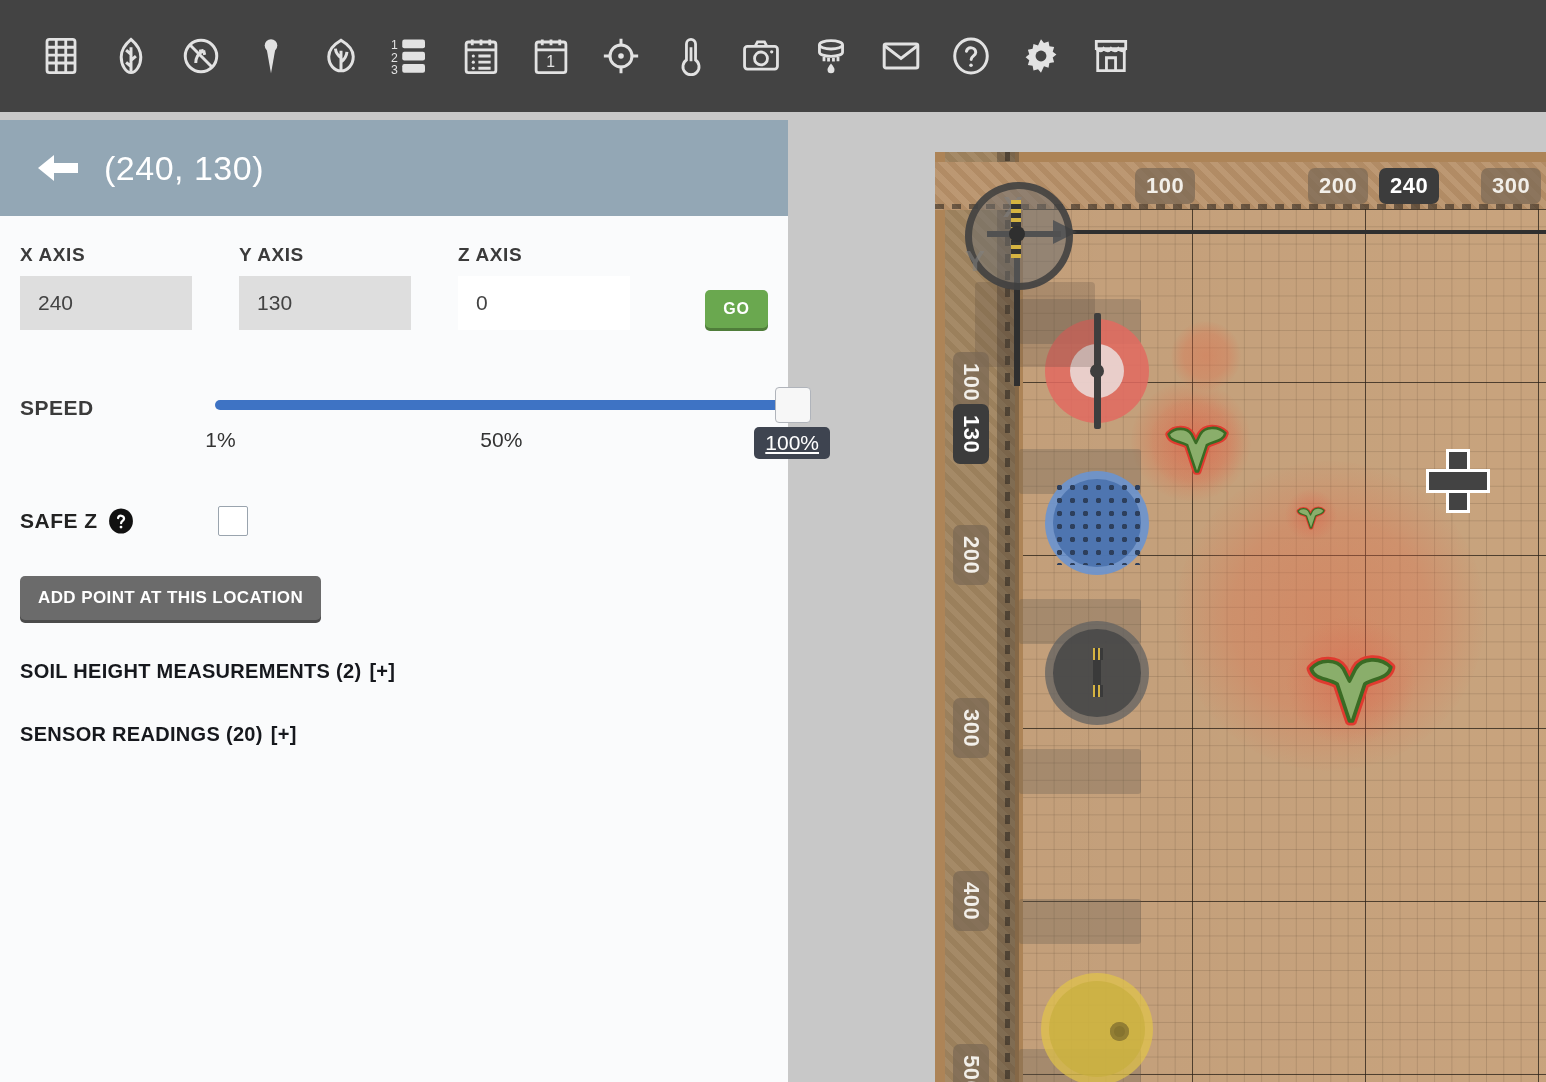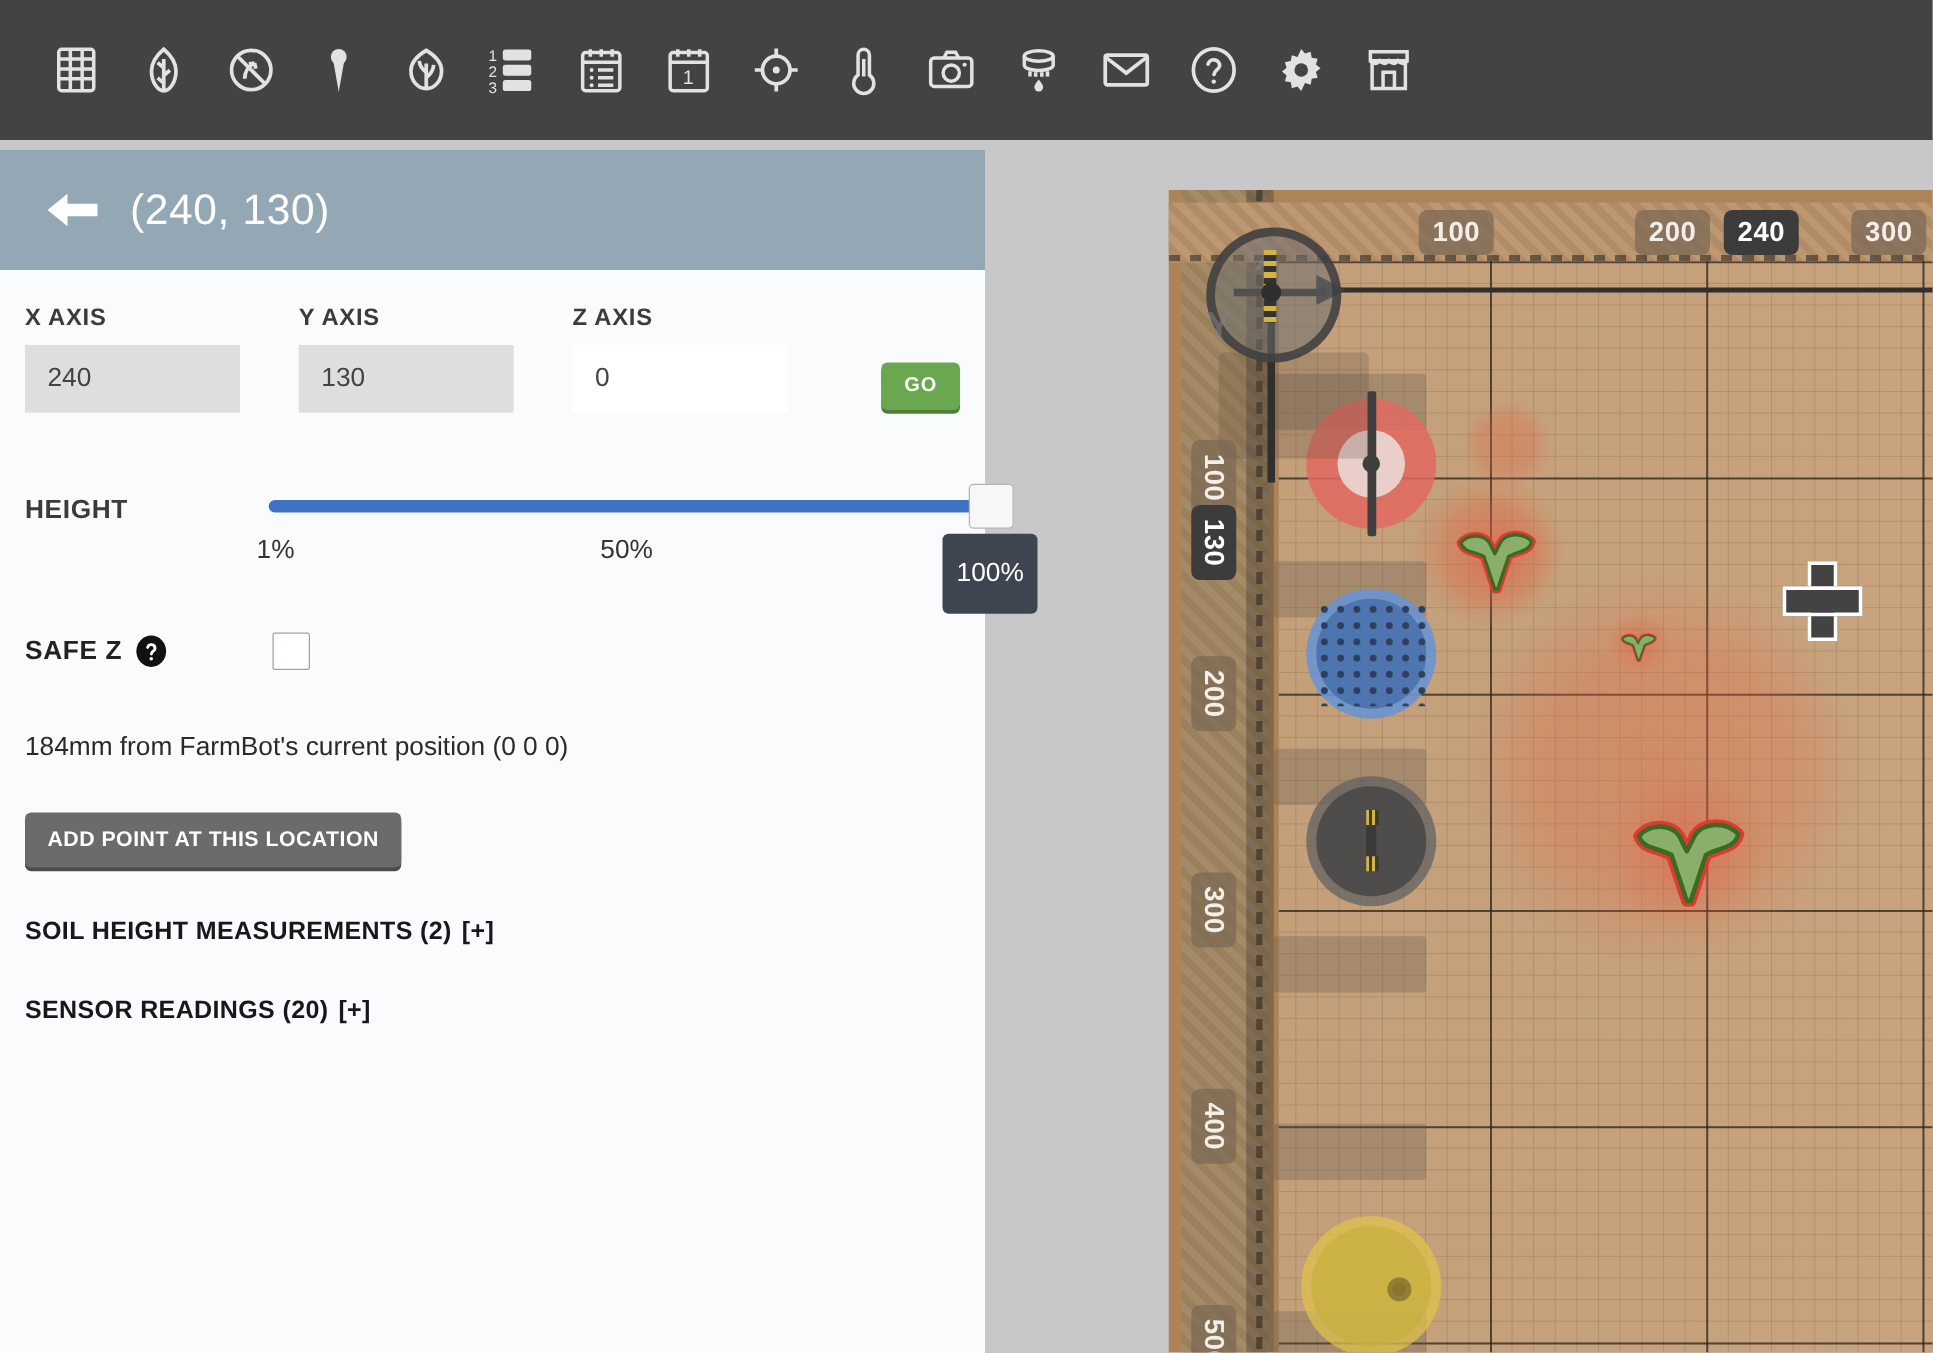--- a/index.html
+++ b/index.html
@@ -106,21 +106,21 @@
   .tick {
     position: absolute; top: 46px;
     font-size: 21px; color: #333;
   }
   #tick-min { left: -10px; }
   #tick-mid { left: 265px; }
   #tick-cur {
     position: absolute; left: 539px; top: 45px;
     background: #3e4450;
     color: #ffffff; font-size: 21px;
-    padding: 20px 11px; border-radius: 5px;
+    padding: 4px 11px; border-radius: 5px; text-decoration: underline;
   }
 
   
   #safez-row {
     margin-top: 86px;
     display: flex; align-items: center; text-align: right;
   }
   #safez-label {
     font-size: 21px; font-weight: bold; color: #222;
     letter-spacing: 0.5px;
@@ -554,21 +554,21 @@
         <input class="axis-input" readonly="" value="130" style="">
       </div>
       <div class="axis-group">
         <div class="axis-label">Z AXIS</div>
         <input class="axis-input editable" value="0" style="">
       </div>
       <button id="go-button">GO</button>
     </div>
 
     <div id="speed-row">
-      <div id="speed-label">HEIGHT</div>
+      <div id="speed-label">SPEED</div>
       <div id="slider-wrap">
         <div id="slider-track"></div>
         <div id="slider-thumb"></div>
         <div class="tick" id="tick-min">1%</div>
         <div class="tick" id="tick-mid">50%</div>
         <div id="tick-cur">100%</div>
       </div>
     </div>
 
     <div id="safez-row">
@@ -576,21 +576,20 @@
         <span>SAFE Z</span>
         <svg width="26" height="26" viewBox="0 0 24 24">
           <ellipse cx="12" cy="12" rx="11" ry="11.6" fill="#111"></ellipse>
           <path d="M9.3 9.2a2.8 2.8 0 0 1 5.5.7c0 1.9-2.7 2.2-2.7 4.1" stroke="#fff" stroke-width="2.1" fill="none" stroke-linecap="round"></path>
           <circle cx="12" cy="17.6" r="1.3" fill="#fff"></circle>
         </svg>
       </div>
       <div id="safez-checkbox"></div>
     </div>
 
-    <div id="distance-note">184mm from FarmBot's current position (0 0 0)</div>
 
     <button id="add-point-button">ADD POINT AT THIS LOCATION</button>
 
 
     <div class="nearby-item">
       <span>SOIL HEIGHT MEASUREMENTS (2)</span><span class="plus">[+]</span>
     </div>
     <div class="nearby-item">
       <span>SENSOR READINGS (20)</span><span class="plus">[+]</span>
     </div>

